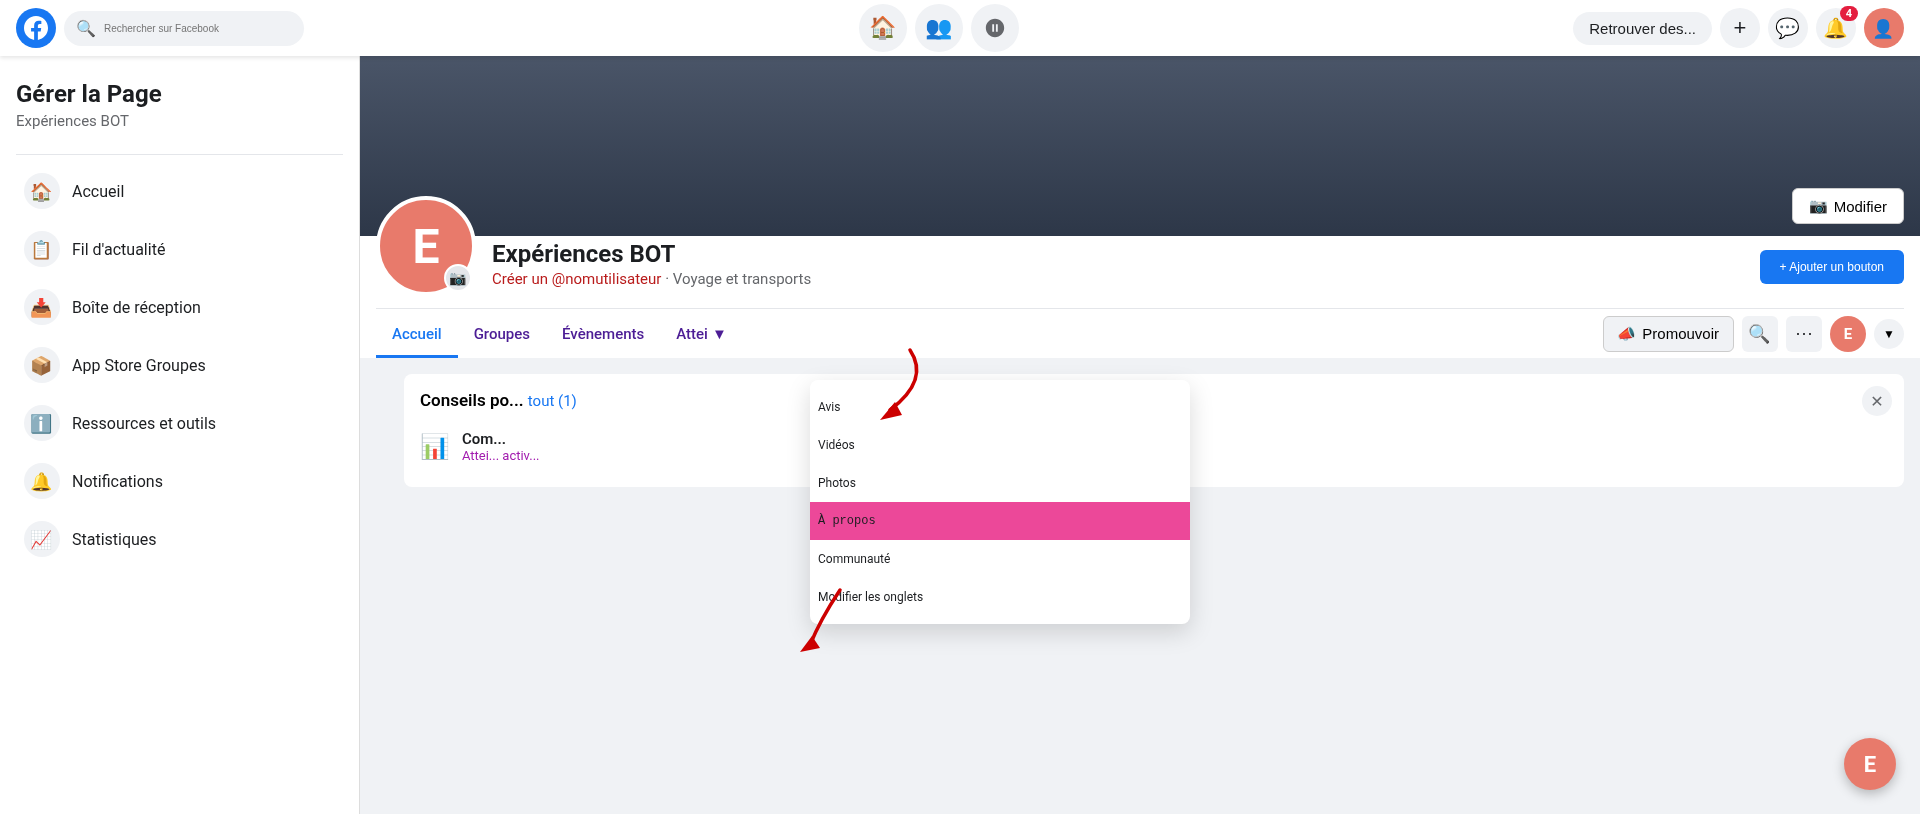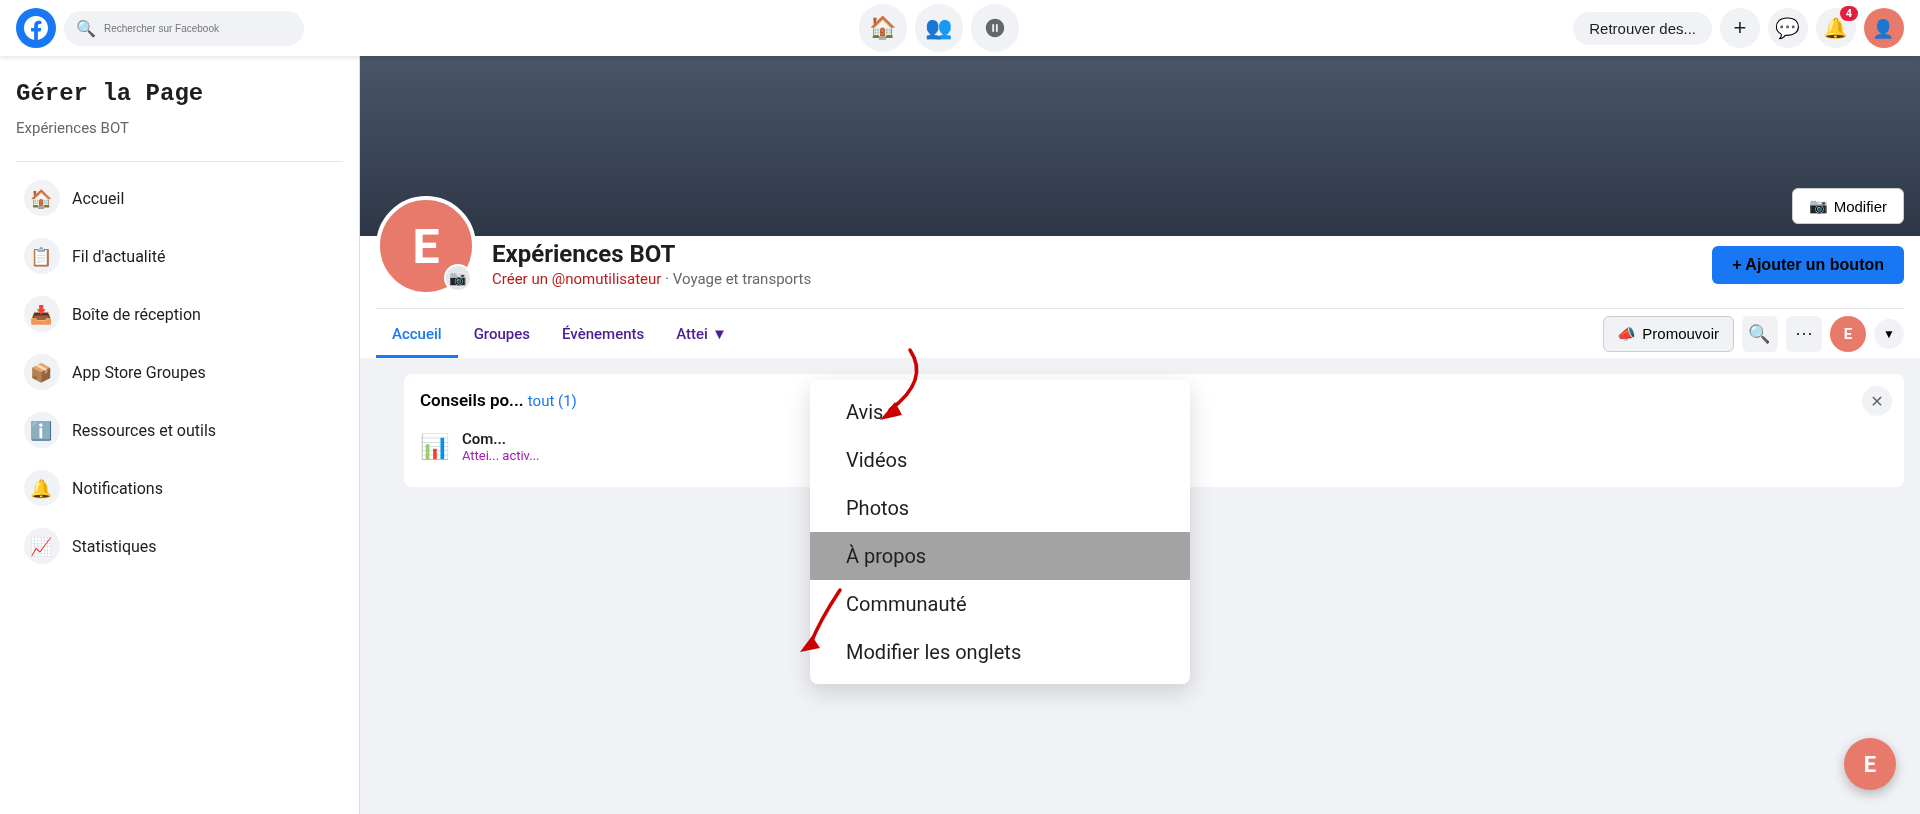--- a/index.html
+++ b/index.html
@@ -61,21 +61,21 @@
       display: flex; padding-top: 56px; height: 100vh;
     }
 
     
     .sidebar {
       width: 360px; flex-shrink: 0; background: #fff; padding: 16px 0;
       overflow-y: auto; border-right: 1px solid #ddd; height: calc(100vh - 56px);
     }
     .sidebar-header { padding: 8px 16px 4px; }
     .sidebar-title {
-      font-size: 24px; font-weight: 700; color: #1c1e21; margin-bottom: 12px; font-family: Liberation Mono, monospace;
+      font-size: 24px; font-weight: 700; color: #1c1e21; margin-bottom: 4px;
     }
     .sidebar-subtitle { font-size: 15px; color: #65676b; margin-bottom: 12px; }
     .sidebar-divider { height: 1px; background: #e4e6ea; margin: 8px 16px; }
     .sidebar-item {
       display: flex; align-items: center; gap: 12px; padding: 10px 16px;
       cursor: pointer; border-radius: 8px; margin: 2px 8px;
       color: #1c1e21; font-size: 16px;
       transition: background 0.2s;
     }
     .sidebar-icon {
@@ -119,22 +119,22 @@
       position: absolute; bottom: 4px; right: 4px;
       width: 28px; height: 28px; border-radius: 50%; background: #e4e6ea;
       display: flex; align-items: center; justify-content: center; font-size: 14px;
       border: 2px solid white; cursor: pointer;
     }
     .profile-info { flex: 1; padding-bottom: 8px; }
     .profile-name { font-size: 24px; font-weight: 700; color: #1c1e21; }
     .profile-meta { font-size: 15px; color: #65676b; margin-top: 2px; }
     .profile-meta a { color: #b91c1c; text-decoration: none; }
     .add-button-btn {
-      background: #1877f2; color: #000000; border: none; border-radius: 6px;
-      padding: 10px 20px; font-size: 16px; font-weight: 700; cursor: pointer;
+      background: #1877f2; color: #ffffff; border: none; border-radius: 6px;
+      padding: 10px 20px; font-size: 12px; font-weight: 400; cursor: pointer;
       display: flex; align-items: center; gap: 6px; margin-bottom: 12px; white-space: nowrap;
     }
 
     
     .page-tabs {
       display: flex; align-items: center; border-top: 1px solid #e4e6ea;
       padding-top: 4px;
     }
     .tab-item {
       padding: 12px 16px; font-size: 15px; font-weight: 500; cursor: pointer;
@@ -165,24 +165,24 @@
       width: 30px; height: 30px; border-radius: 50%; background: #f0f2f5;
       display: flex; align-items: center; justify-content: center;
       font-size: 12px; cursor: pointer; border: none;
     }
     .dropdown-menu {
       position: absolute; top: 380px; left: 810px;
       background: white; border-radius: 8px; box-shadow: 0 8px 24px rgba(0,0,0,0.15);
       width: 380px; z-index: 600; padding: 8px 0;
     }
     .dropdown-item {
-      padding: 12px 36px; font-size: 20px; color: #1c1e21; cursor: pointer;
+      padding: 12px 8px; font-size: 12px; color: #1c1e21; cursor: pointer;
       transition: background 0.2s;
     }
-    .dropdown-item.highlighted { background: #a3a3a3; }
+    .dropdown-item.highlighted { background: #ec4899; font-family: Liberation Mono, monospace; }
 
     
     .cards-area {
       padding: 16px; display: flex; gap: 16px; flex-wrap: wrap;
     }
     .advice-card {
       background: white; border-radius: 8px; padding: 16px; flex: 1; min-width: 300px;
       position: relative;
       margin-left: 28px;
     }

